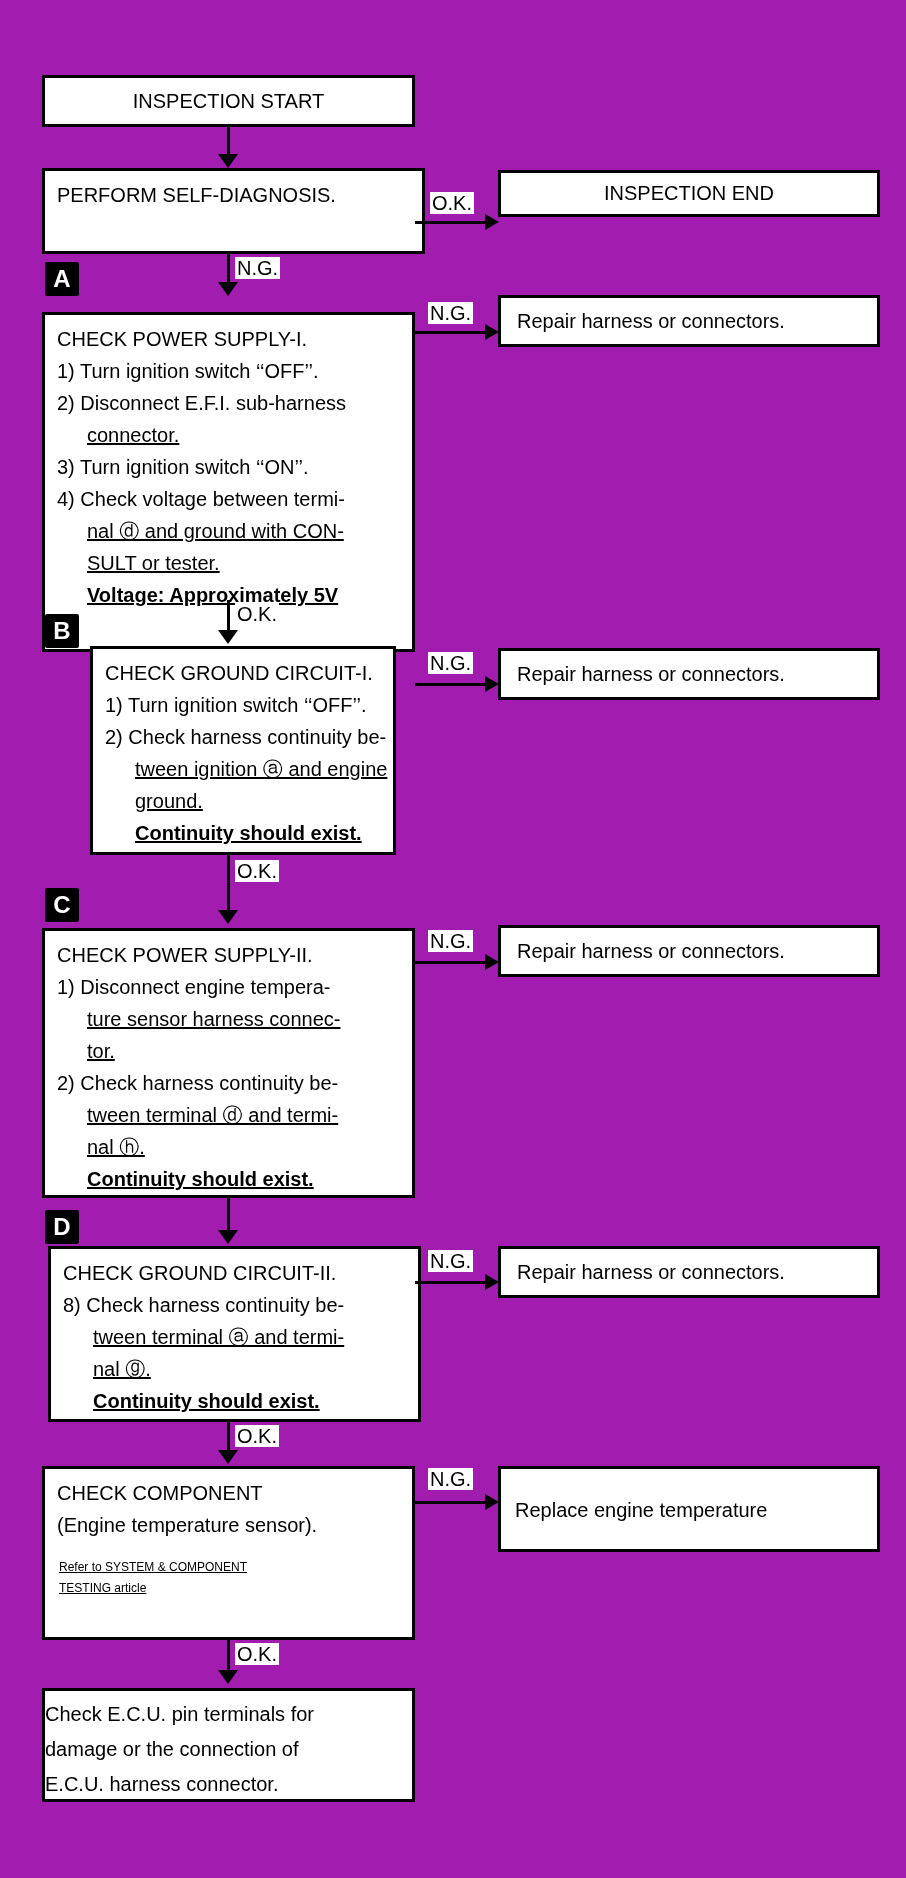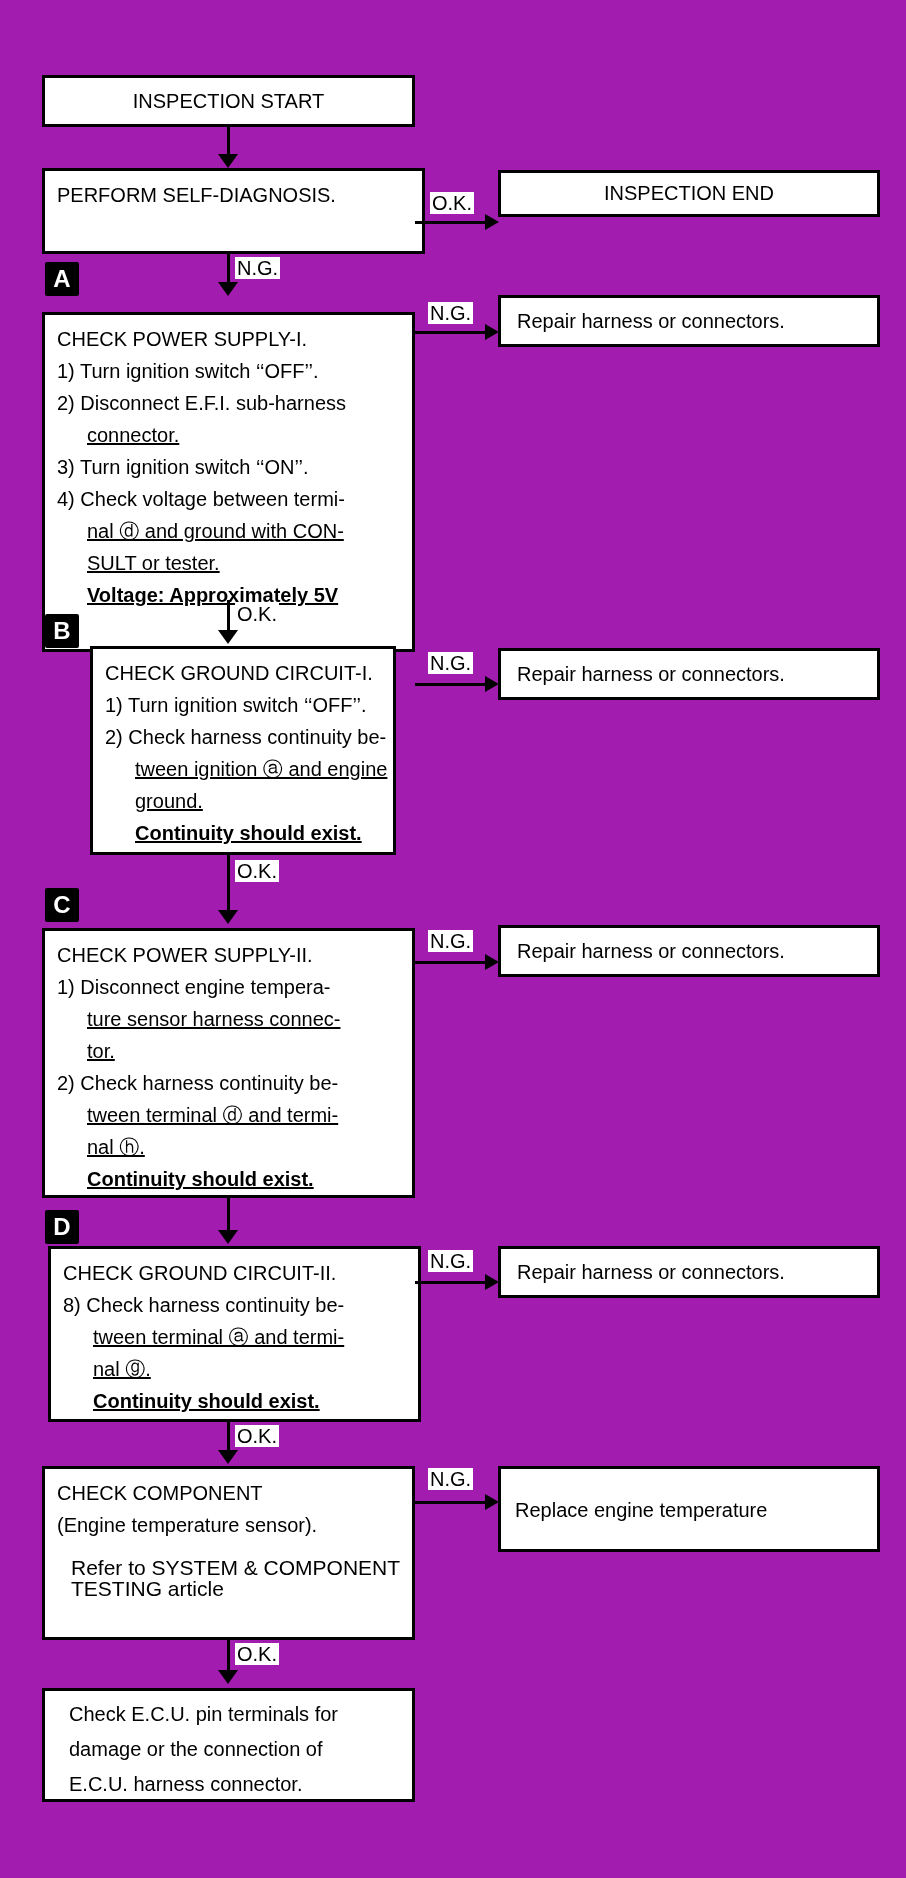--- a/index.html
+++ b/index.html
@@ -25,21 +25,21 @@
   }
   .lbl{position:absolute;font-size:20px;line-height:22px;background:#fff;padding:0 2px;}
   .vline{position:absolute;width:3px;background:#000;}
   .hline{position:absolute;height:3px;background:#000;}
   .ah-down{position:absolute;width:0;height:0;
     border-left:10px solid transparent;border-right:10px solid transparent;
     border-top:14px solid #000;}
   .ah-right{position:absolute;width:0;height:0;
     border-top:8px solid transparent;border-bottom:8px solid transparent;
     border-left:14px solid #000;}
-  .comp-note{font-size:21px;line-height:21px;margin-top:16px;margin-left:14px;}
+  .comp-note{font-size:12px;line-height:21px;margin-top:16px;margin-left:2px;text-decoration:underline;}
   .wide-lines div{line-height:35px;}
 </style>
 </head>
 <body>
 
 <div class="page">
 
   <div class="node center" style="left:42px;top:75px;width:373px;height:52px;">
     <span>INSPECTION START</span>
   </div>
@@ -169,19 +169,19 @@
   <div class="hline" style="left:415px;top:1501px;width:70px;"></div>
   <div class="ah-right" style="left:485px;top:1494px;"></div>
   <div class="node wide-lines" style="left:498px;top:1466px;width:382px;height:86px;padding:24px 14px;">
     <div>Replace engine temperature</div>
   </div>
 
   <div class="lbl" style="left:235px;top:1643px;">O.K.</div>
   <div class="vline" style="left:227px;top:1640px;height:32px;"></div>
   <div class="ah-down" style="left:218px;top:1670px;"></div>
 
-  <div class="node wide-lines" style="left:42px;top:1688px;width:373px;height:114px;padding:6px 24px;">
+  <div class="node wide-lines" style="left:42px;top:1688px;width:373px;height:114px;padding:6px 0;">
     <div>Check E.C.U. pin terminals for</div>
     <div>damage or the connection of</div>
     <div>E.C.U. harness connector.</div>
   </div>
 
 </div>
 
 </body></html>

